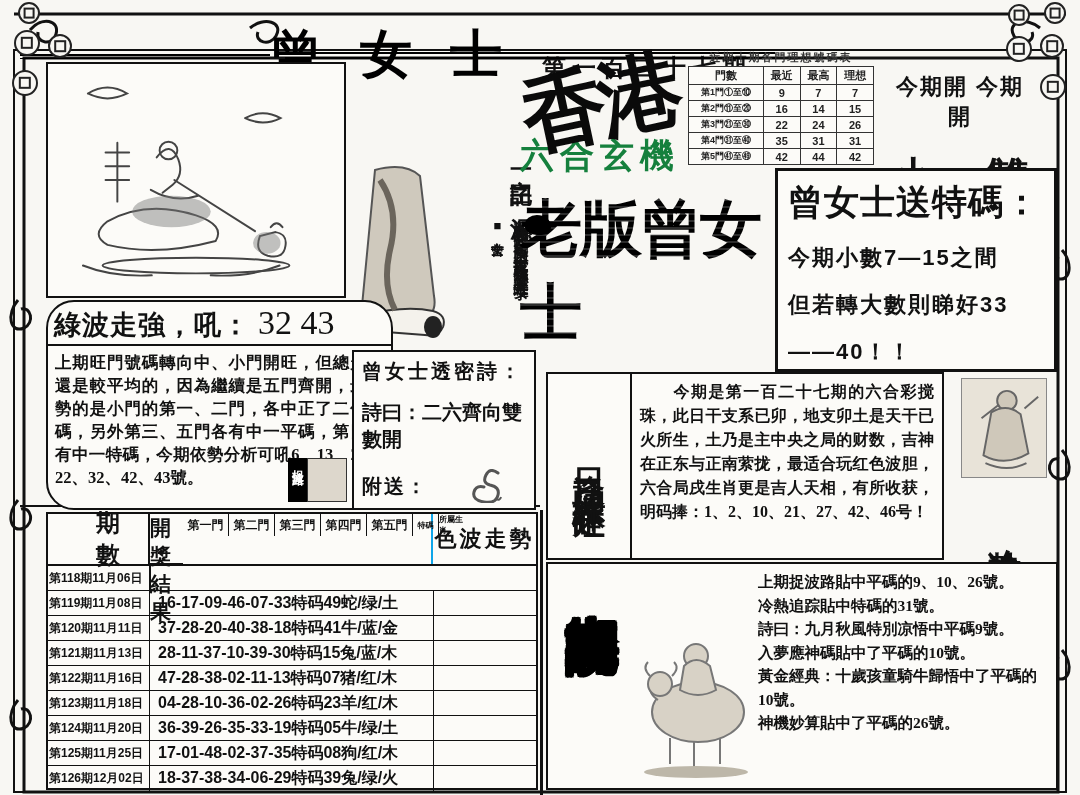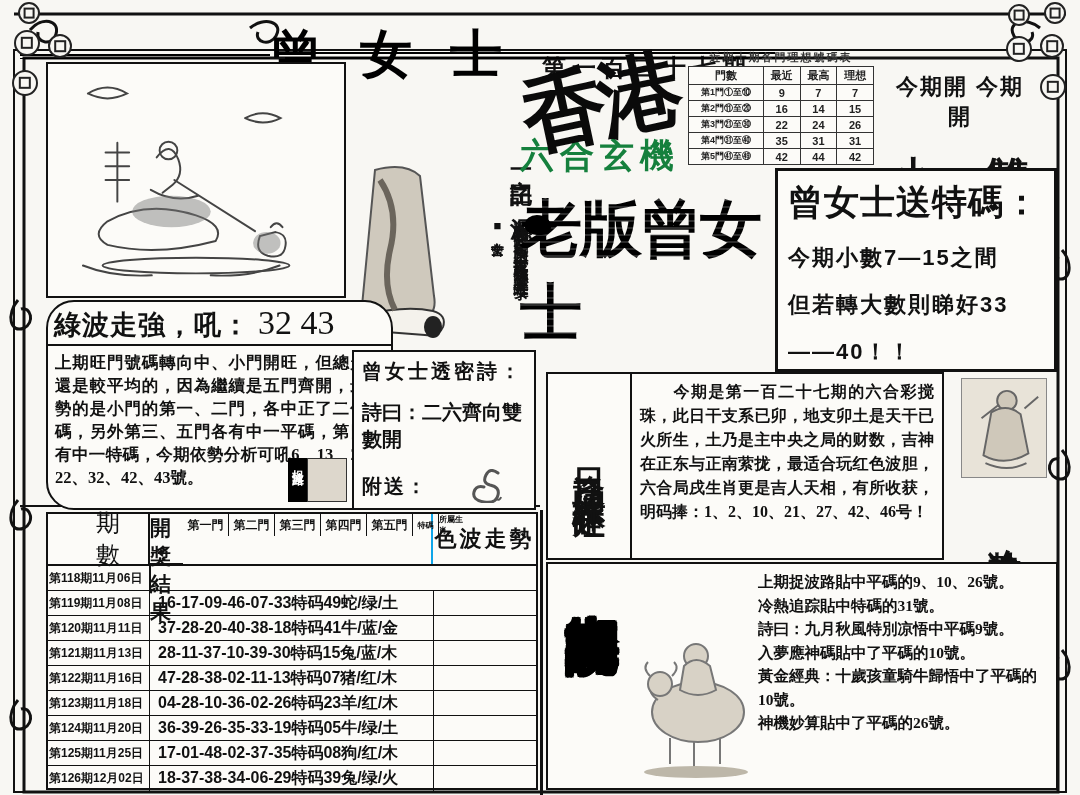--- a/index.html
+++ b/index.html
@@ -72,21 +72,21 @@
   
   .poem { left:352px; top:350px; width:184px; height:160px; padding:6px 8px; }
   .poem .p-t { font-family:"Liberation Serif", serif; font-weight:700; font-size:20px; letter-spacing:3px; }
   .poem .p-l { font-weight:900; font-size:20px; margin-top:14px; letter-spacing:0px; }
   .poem .p-b { font-weight:900; font-size:20px; margin-top:16px; letter-spacing:2px; display:flex; align-items:center; }
   .poem .snake { margin-left:30px; }
 
   
   .results { position:absolute; left:46px; top:512px; width:492px; height:278px; border:2px solid #111; background:#fcfbf8; z-index:4; font-family:"Liberation Sans", sans-serif; }
   .res-head { display:flex; border-bottom:2px solid #111; height:52px; }
-  .rh-period { width:102px; border-right:2px solid #111; display:flex; align-items:center; justify-content:center; font-weight:400; font-size:24px; letter-spacing:4px; font-family:"Liberation Serif", serif;padding-left:48px;}
+  .rh-period { width:102px; border-right:2px solid #111; display:flex; align-items:center; justify-content:center; font-weight:700; font-size:24px; letter-spacing:4px; font-family:"Liberation Serif", serif;padding-left:48px;}
   .rh-mid { width:283px; border-right:2px solid #0ea5e9; display:flex; flex-direction:row; }
   .rh-mid .rh-result { flex:1; text-align:center; font-weight:900; font-size:21px; letter-spacing:12px; border-bottom:1px solid #111; font-family:"Liberation Serif", serif;}
   .rh-sub { display:flex; height:22px; }
   .rh-sub span { border-right:1px solid #111; display:flex; align-items:center; justify-content:center; font-weight:700; }
   .rh-sub span:nth-child(-n+5){ width:46px; font-size:12px;}
   .rh-sub span:nth-child(6){ width:26px; font-size:8px;}
   .rh-sub span:nth-child(7){ width:27px; font-size:8px; border-right:none;}
   .rh-wave { flex:1; display:flex; align-items:center; justify-content:center; font-weight:900; font-size:22px; letter-spacing:3px; font-family:"Liberation Serif", serif;}
   .res-row { display:flex; height:25px; border-bottom:1px solid #111; }
   .res-row:last-child { border-bottom:none; }

